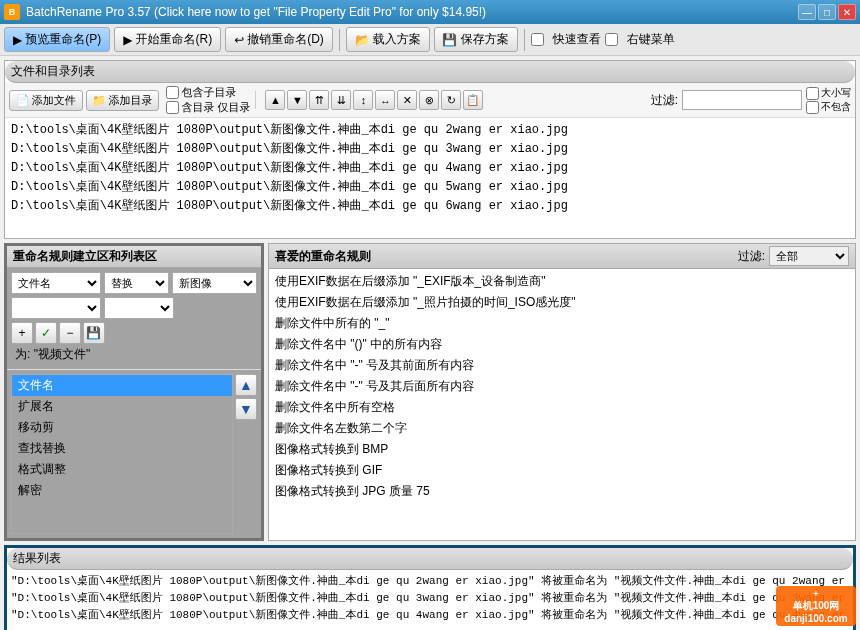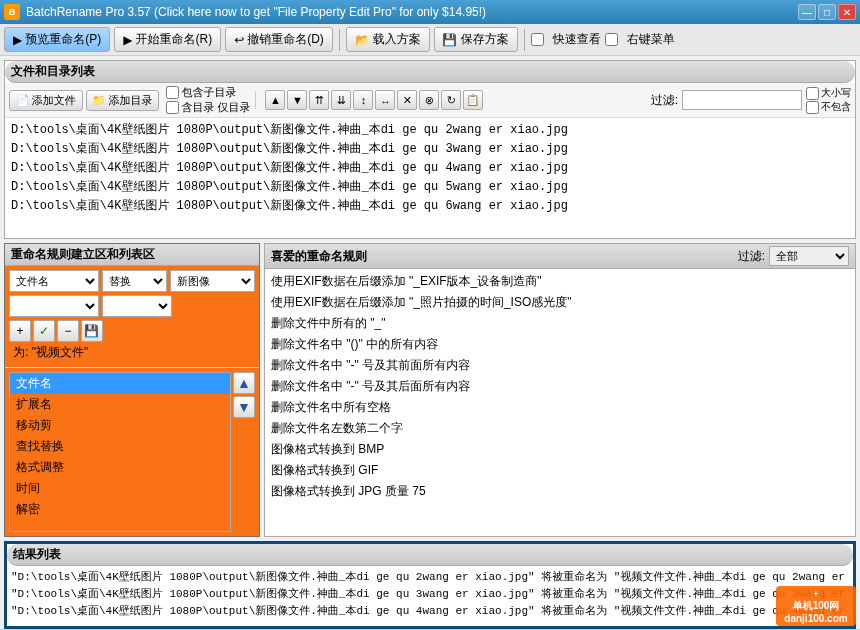--- a/index.html
+++ b/index.html
@@ -86,21 +86,21 @@
     .panel {
       border: 1px solid #aaa;
       background: white;
       margin: 4px 4px 0 4px;
     }
     .panel-title {
       background: linear-gradient(to bottom, #e0e0e0, #c8c8c8);
       border-bottom: 1px solid #aaa;
       padding: 2px 6px;
       font-size: 12px;
-      font-weight: bold;
+      font-weight: normal;
       border-radius: 11px;
     }
 
     .file-panel { flex: 0 0 auto; }
     .file-toolbar {
       background: #f5f5f5;
       border-bottom: 1px solid #ddd;
       padding: 2px 4px;
       display: flex;
       align-items: center;
@@ -166,22 +166,22 @@
     .rules-area {
       display: flex;
       gap: 4px;
       margin: 4px 4px 0 4px;
       flex: 0 0 auto;
     }
 
     
     .rules-left {
       flex: 0 0 220px;
-      border: 1px solid #737373;
-      background: #f97316;
+      border: 3px solid #737373;
+      background: #a3a3a3;
     }
     .rules-left-title {
       background: linear-gradient(to bottom, #e0e0e0, #c8c8c8);
       border-bottom: 1px solid #aaa;
       padding: 2px 6px;
       font-size: 12px;
       font-weight: bold;
     }
     .rule-dropdown {
       height: 22px;
@@ -449,21 +449,20 @@
         </div>
         <div class="rule-for-label">为: "视频文件"</div>
       </div>
       <div style="display: flex; padding: 4px;">
         <div class="type-list" style="flex: 1;">
           <div class="type-item selected">文件名</div>
           <div class="type-item">扩展名</div>
           <div class="type-item">移动剪</div>
           <div class="type-item">查找替换</div>
           <div class="type-item">格式调整</div>
-          <div class="type-item">时间</div>
           <div class="type-item">解密</div>
 
         </div>
         <div class="up-down-btns">
           <div class="ud-btn">▲</div>
           <div class="ud-btn">▼</div>
         </div>
       </div>
     </div>
 

